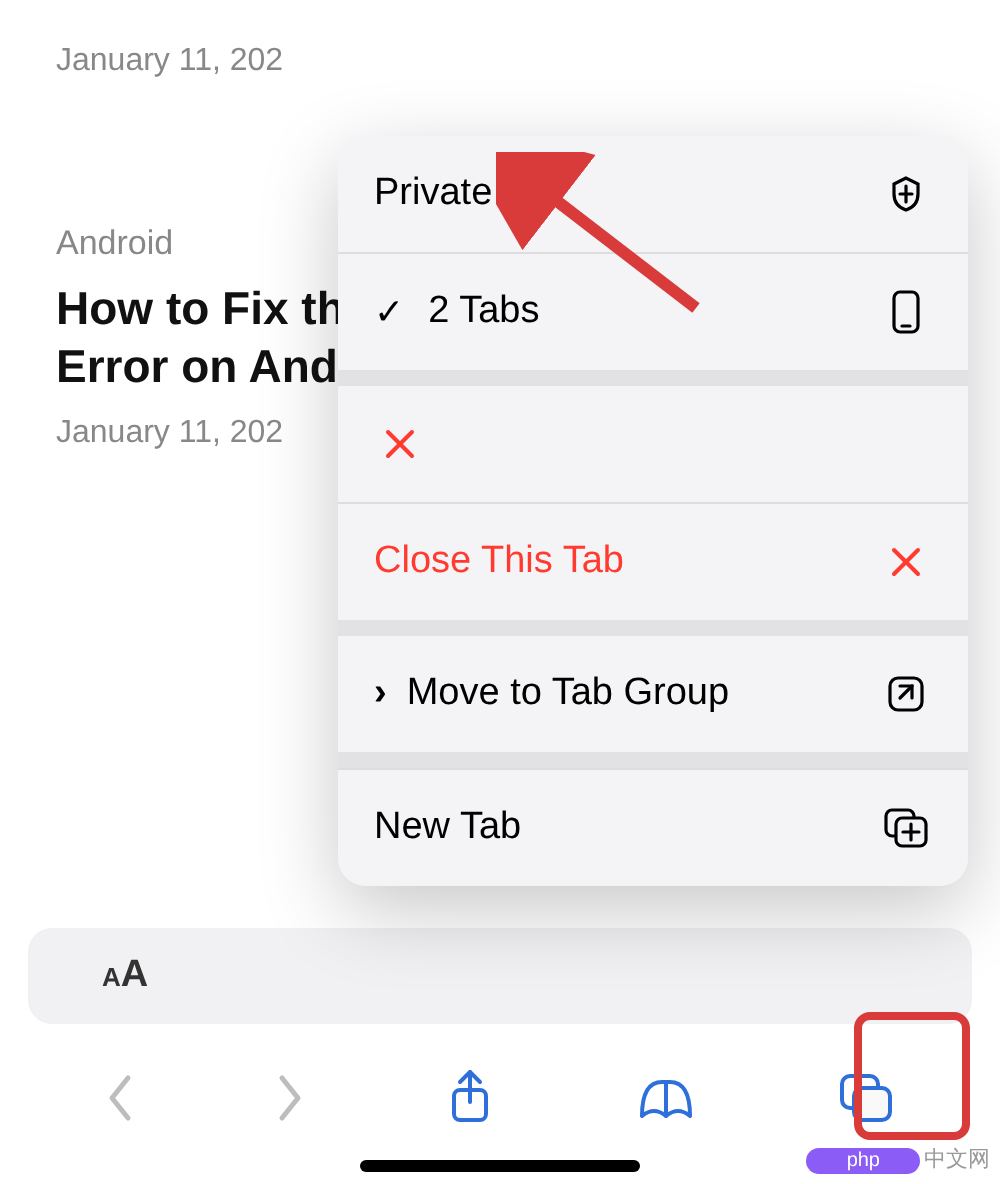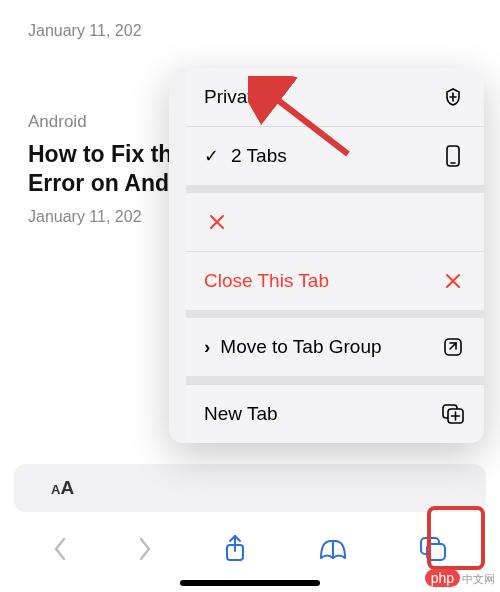--- a/index.html
+++ b/index.html
@@ -85,21 +85,20 @@
   
   .menu {
     position: absolute;
     top: 68px;
     right: 16px;
     width: 315px;
     background: #f2f2f4;
     border-radius: 14px;
     box-shadow: 0 12px 40px rgba(0,0,0,0.22);
     overflow: hidden;
-    padding-left: 17px;
   }
   .menu-item {
     display: flex;
     align-items: center;
     justify-content: space-between;
     padding: 0 18px;
     height: 58px;
     font-size: 19px;
     color: #000;
     background: #f4f4f6;
@@ -121,25 +120,25 @@
   
   .watermark {
     position: absolute;
     right: 5px;
     bottom: 5px;
     font-size: 11px;
     color: #999;
   }
   .php-badge {
     display: inline-block;
-    background: #ef4444;
+    background: #8b5cf6;
     color: #fff;
     border-radius: 10px;
-    padding: 1px 6px;
-    font-size: 14px;
+    padding: 1px 20px;
+    font-size: 10px;
     margin-right: 2px;
   }
 </style>
 </head>
 <body>
 
 <div class="page-bg">
   <div class="article-date">January 11, 202</div>
   <div style="height:40px"></div>
   <div class="article-category">Android</div>

